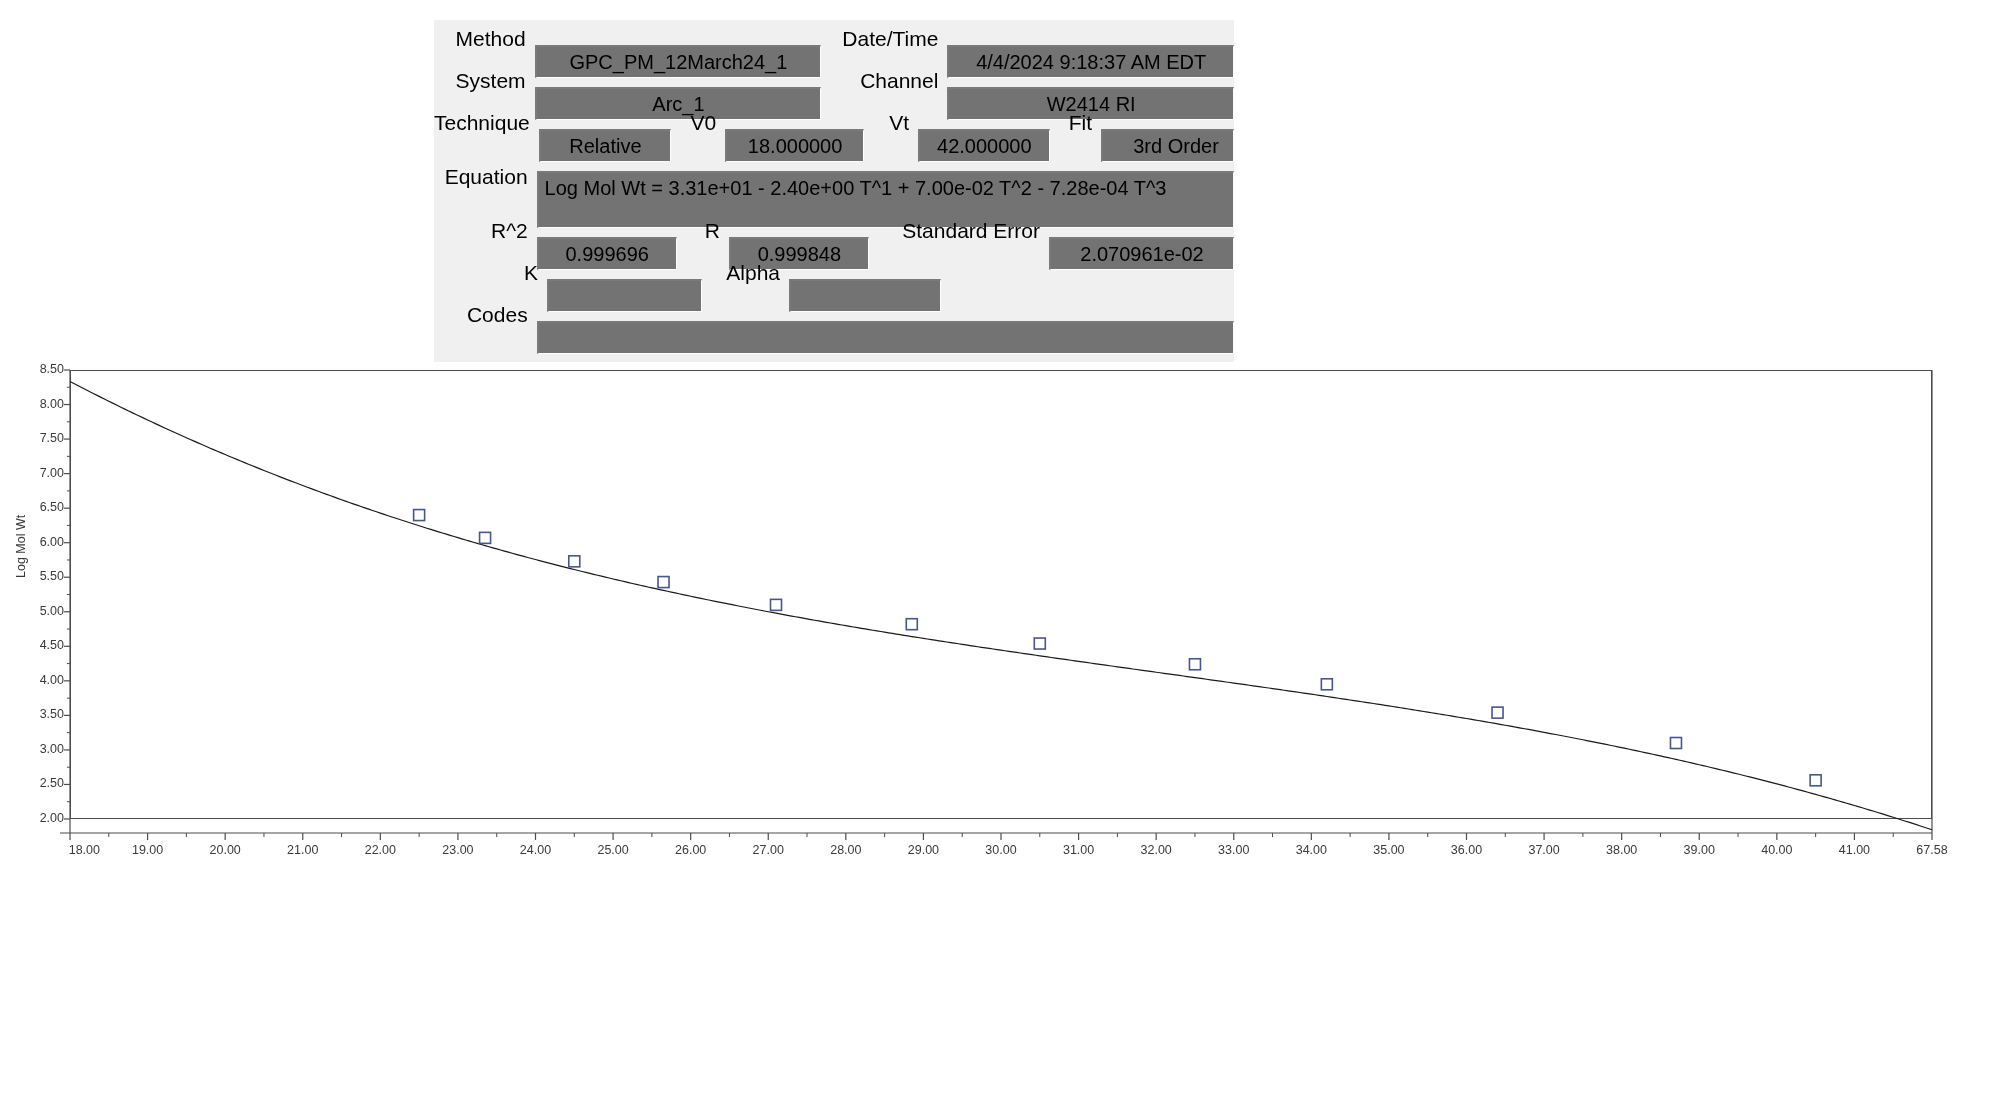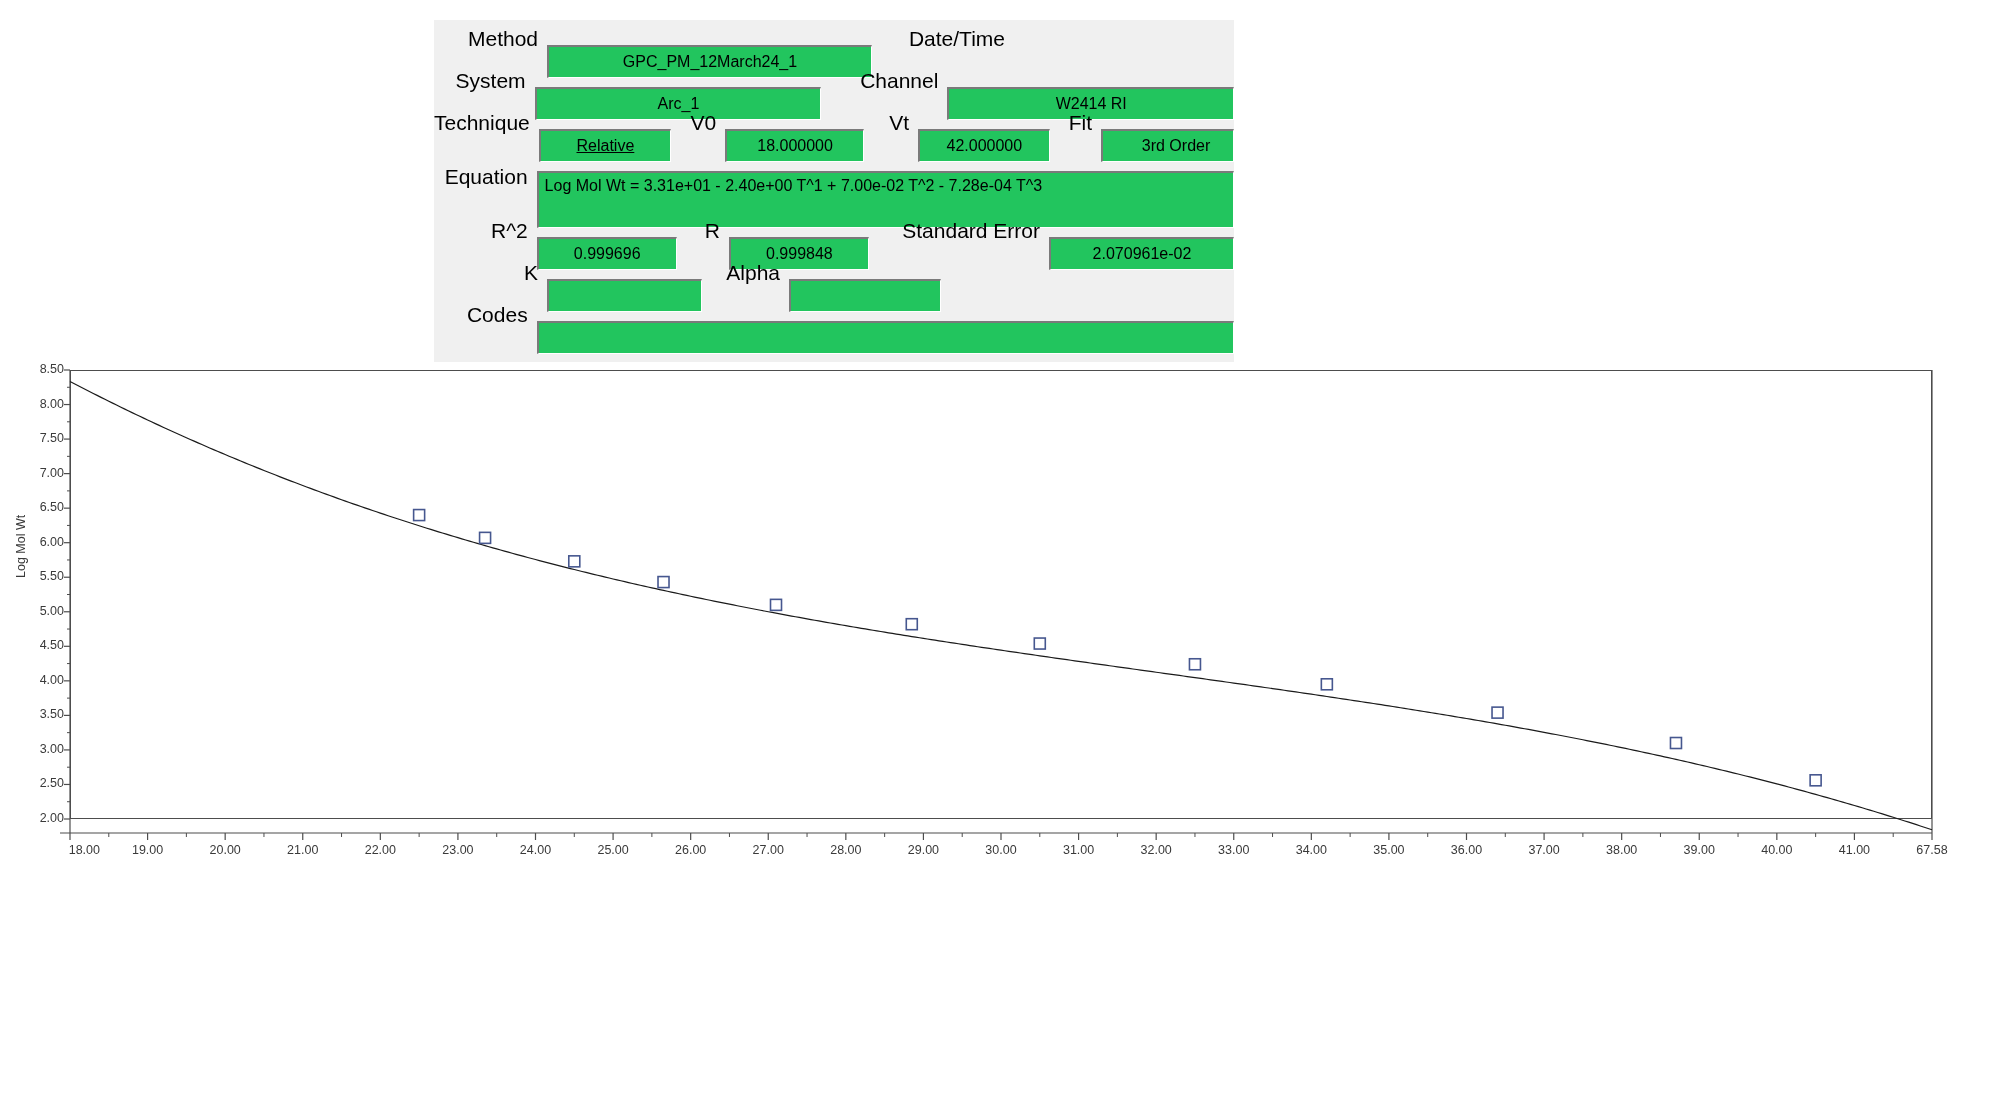--- a/index.html
+++ b/index.html
@@ -14,48 +14,48 @@
   #form-panel{
     position:absolute;left:434px;top:20px;width:800px;height:342px;
     background:#f0f0f0;
   }
   .form-row{display:flex;align-items:center;height:36px;margin:0 0 6px 0;}
   .f-label{
     font-size:21px;color:#000;text-align:right;padding-right:9px;
     white-space:nowrap;line-height:1;
   }
   .f-field{
-    background:#22c55e;
+    background:#737373;
     border-top:2px solid #7a7a7a;
     border-left:2px solid #7a7a7a;
     border-right:1px solid #ffffff;
     border-bottom:1px solid #ffffff;
     box-sizing:border-box;
     height:33px;
     display:flex;align-items:center;justify-content:center;
-    font-size:16px;color:#000;
+    font-size:20px;color:#000;
     overflow:hidden;white-space:nowrap;margin-top:47px;
   }
   .f-field.left{justify-content:flex-start;padding-left:6px;}
   .f-field.tall{height:57px;align-items:flex-start;padding-top:4px;}
   .f-field.empty{}
 
   
   .row-method .f-label{width:104px;}
   .row-method .f-method{width:325px;}
   .row-method .lbl-dt{width:133px;}
   .row-method .f-dt{width:325px;}
 
   .row-system .f-label{width:104px;}
   .row-system .f-system{width:325px;}
   .row-system .lbl-ch{width:133px;}
   .row-system .f-ch{width:325px;}
 
   .row-tech .f-label{width:104px;}
-  .row-tech .f-tech{width:146px;text-decoration:underline;}
+  .row-tech .f-tech{width:146px;}
   .row-tech .lbl-v0{width:50px;}
   .row-tech .f-v0{width:153px;}
   .row-tech .lbl-vt{width:50px;}
   .row-tech .f-vt{width:145px;}
   .row-tech .lbl-fit{width:47px;}
   .row-tech .f-fit{width:145px;padding-left:16px;}
 
   .row-eq{height:60px;align-items:center;}
   .row-eq .f-label{width:104px;}
   .row-eq .f-eq{width:774px;height:57px;}
@@ -107,20 +107,21 @@
 </style>
 </head>
 <body>
 
 <div id="form-panel">
 
   <div class="form-row row-method">
     <div class="f-label">Method</div>
     <div class="f-field f-method">GPC_PM_12March24_1</div>
     <div class="f-label lbl-dt">Date/Time</div>
+    <div class="f-field f-dt">4/4/2024 9:18:37 AM EDT</div>
   </div>
 
   <div class="form-row row-system">
     <div class="f-label">System</div>
     <div class="f-field f-system">Arc_1</div>
     <div class="f-label lbl-ch">Channel</div>
     <div class="f-field f-ch">W2414 RI</div>
   </div>
 
   <div class="form-row row-tech">

